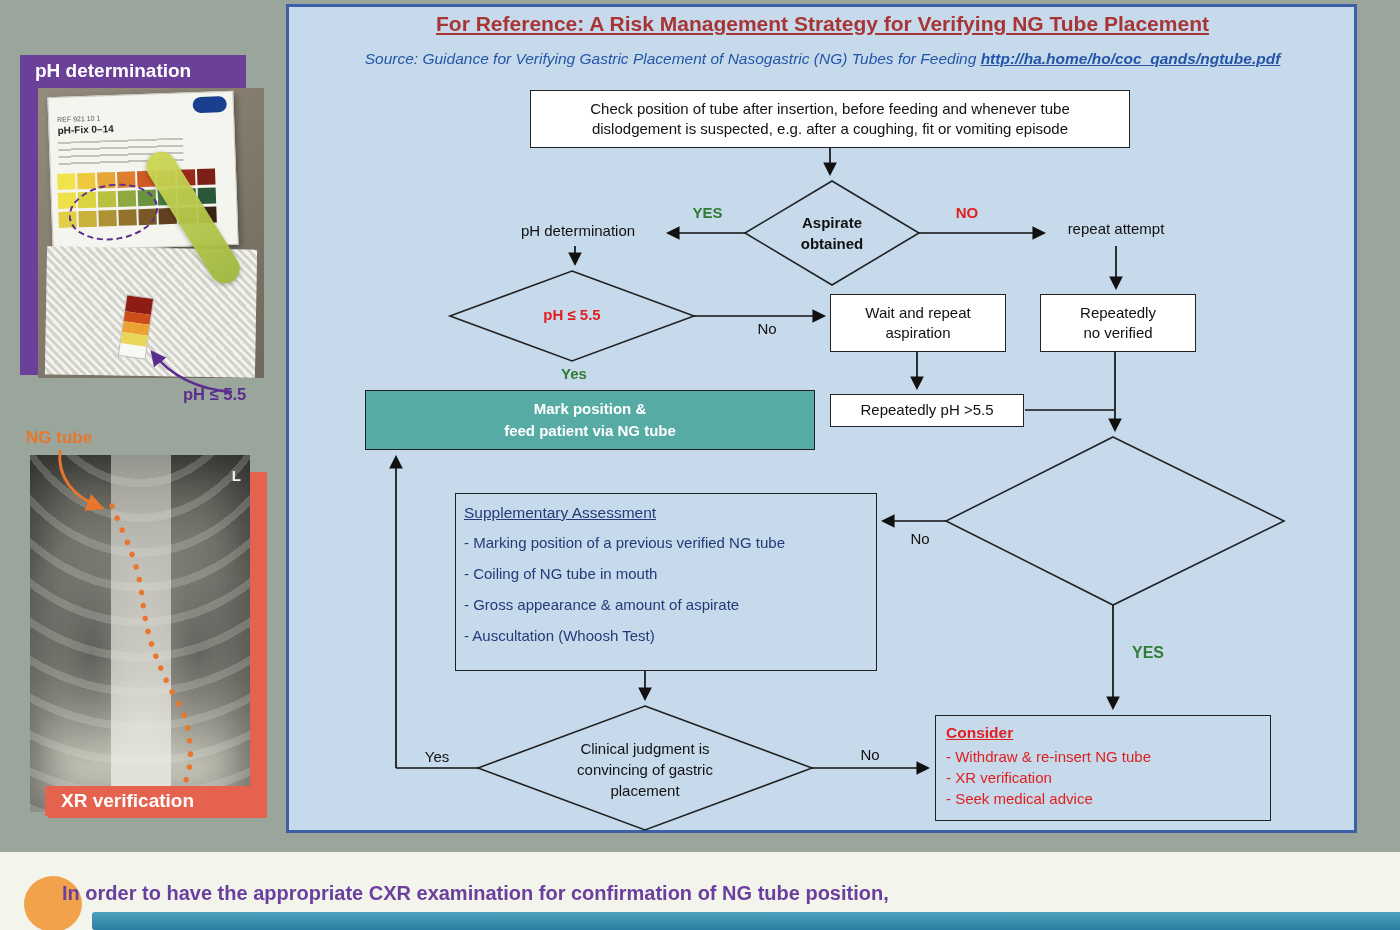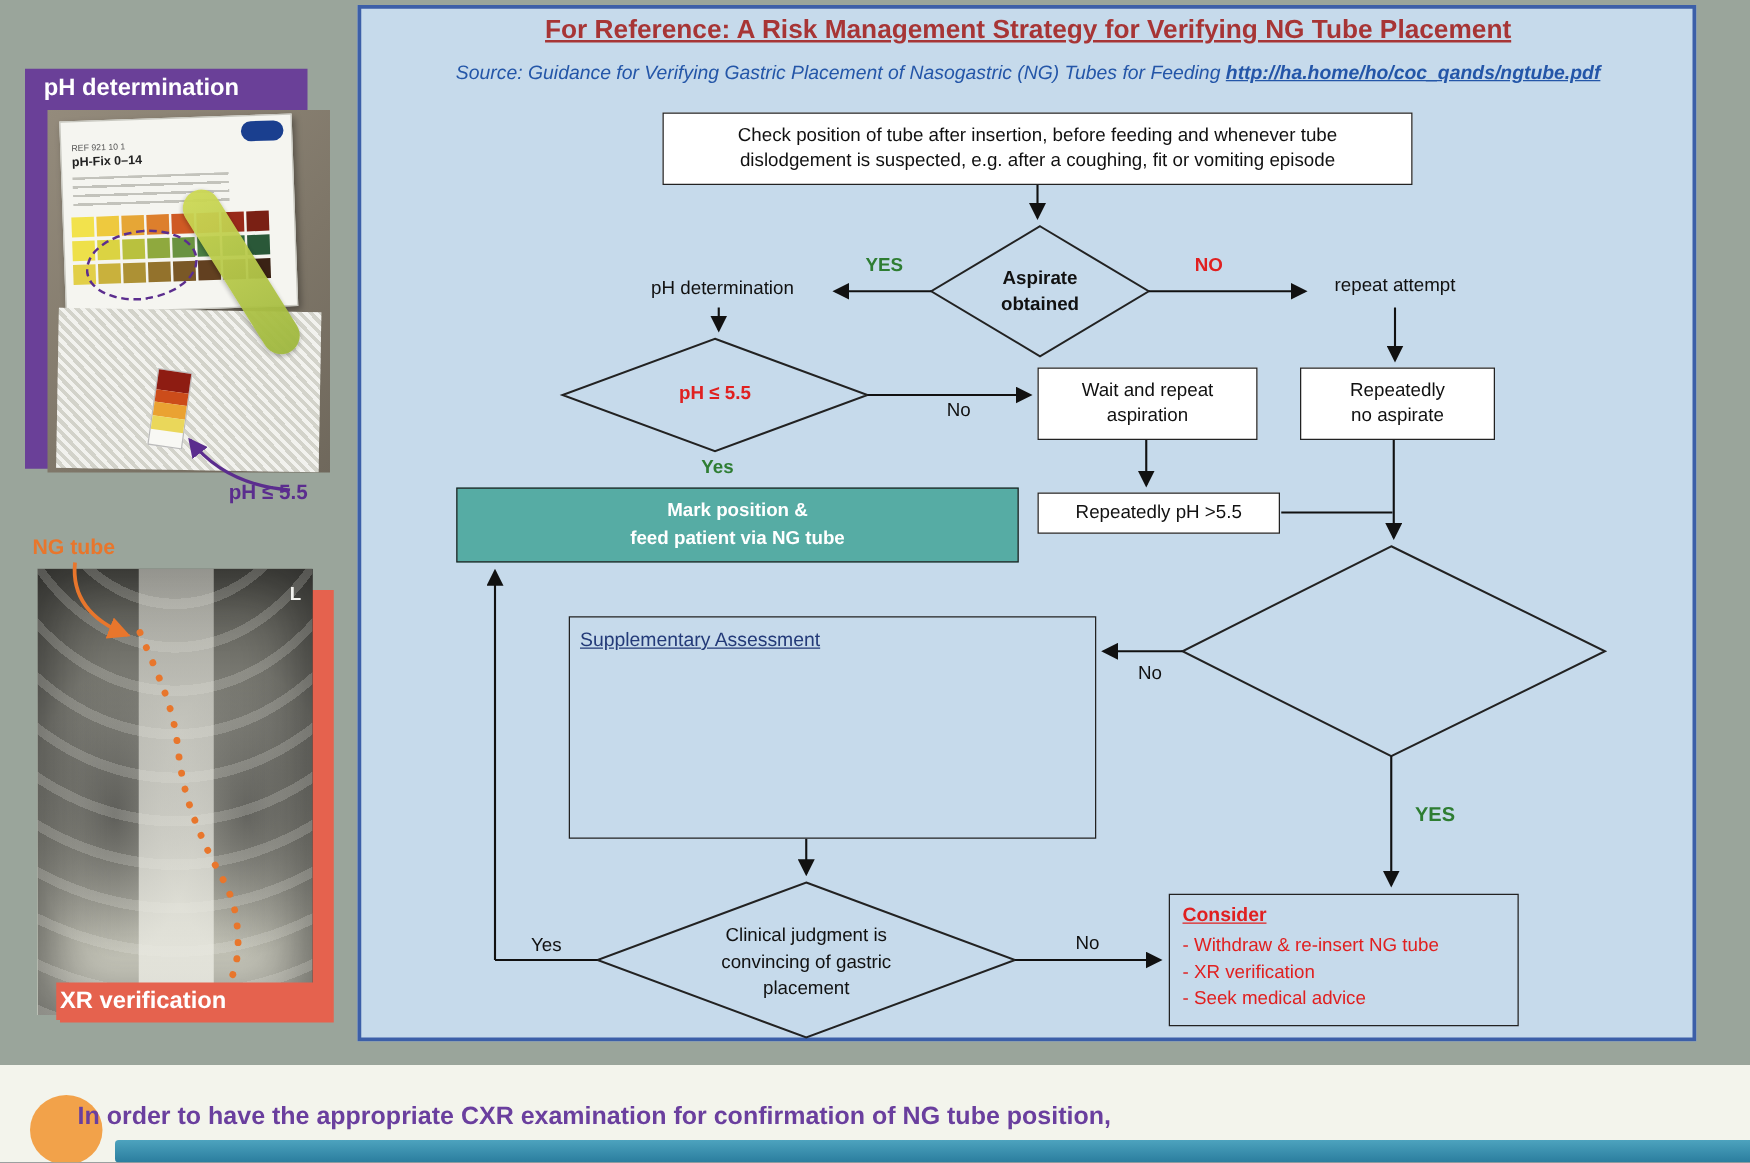--- a/index.html
+++ b/index.html
@@ -76,21 +76,21 @@
           radial-gradient(90px 160px at 28% 55%, rgba(35,35,35,.5), transparent 72%),
           radial-gradient(95px 160px at 76% 55%, rgba(35,35,35,.45), transparent 72%),
           linear-gradient(180deg,#55554f 0%,#8a8a82 35%,#a3a399 62%,#c2c2b6 85%,#d8d8cc 100%);
         box-shadow:inset 0 0 45px 12px rgba(15,15,15,.55);}
   .ribs{position:absolute;inset:0;opacity:.5;
         background:repeating-radial-gradient(140% 120% at 50% -42%,rgba(235,235,228,.4) 0 6px,transparent 6px 25px);}
   .mediastinum{position:absolute;left:37%;top:0;width:27%;height:100%;
         background:linear-gradient(180deg,rgba(222,222,214,.55),rgba(238,238,230,.8));}
   .xray-marker{position:absolute;right:9px;top:12px;color:#f2f2ee;font-weight:bold;font-size:15px;z-index:3;}
   .xr-header{position:absolute;left:45px;top:786px;width:220px;height:30px;background:#e5624e;z-index:6;
-        color:#fff;font-weight:bold;font-size:19px;display:flex;align-items:center;padding-left:3px;box-sizing:border-box;}
+        color:#fff;font-weight:bold;font-size:19px;display:flex;align-items:center;padding-left:16px;box-sizing:border-box;}
 
   
   .footer-strip{position:absolute;left:0;top:852px;width:1400px;height:78px;background:#f3f4ec;z-index:1;}
   .footer-circle{position:absolute;left:24px;top:876px;width:58px;height:56px;border-radius:50%;
         background:#f2a24a;z-index:2;}
   .footer-text{position:absolute;left:62px;top:882px;width:1335px;font-size:20px;font-weight:bold;
         color:#6a3f9e;z-index:3;}
   .footer-bar{position:absolute;left:92px;top:912px;width:1308px;height:18px;
         background:linear-gradient(180deg,#4da3be,#2a7d9e);z-index:2;border-radius:3px 0 0 3px;}
 </style>
@@ -224,42 +224,48 @@
   <div class="node lbl redlbl" style="left:492px;top:306px;width:160px;">pH  ≤ 5.5</div>
   <div class="node lbl" style="left:745px;top:320px;width:44px;">No</div>
 
   <div class="node box" style="left:830px;top:294px;width:176px;height:58px;">
     <div>Wait and repeat</div>
     <div>aspiration</div>
   </div>
 
   <div class="node box" style="left:1040px;top:294px;width:156px;height:58px;">
     <div>Repeatedly</div>
-    <div>no aspirate</div>
+    <div>no verified</div>
   </div>
 
   <div class="node lbl green" style="left:550px;top:365px;width:48px;">Yes</div>
 
   <div class="node teal-box" style="left:365px;top:390px;width:450px;height:60px;">
     <div>Mark position &amp;</div>
     <div>feed patient via NG tube</div>
   </div>
 
   <div class="node box" style="left:830px;top:394px;width:194px;height:33px;">Repeatedly pH &gt;5.5</div>
 
 
   <div class="node lbl" style="left:900px;top:530px;width:40px;">No</div>
 
   <div class="node open-box" style="left:455px;top:493px;width:422px;height:178px;">
     <span class="supp-title">Supplementary Assessment</span>
+    <ul class="supp-list">
+      <li>- Marking position of a previous verified NG tube</li>
+      <li>- Coiling of NG tube in mouth</li>
+      <li>- Gross appearance &amp; amount of aspirate</li>
+      <li>- Auscultation (Whoosh Test)</li>
+    </ul>
   </div>
 
   <div class="node lbl green" style="left:1118px;top:644px;width:60px;font-size:16px;">YES</div>
 
-  <div class="node open-box" style="left:935px;top:715px;width:280px;height:106px;">
+  <div class="node open-box" style="left:935px;top:715px;width:336px;height:106px;">
     <span class="consider-title">Consider</span>
     <ul class="consider-list">
       <li>- Withdraw &amp; re-insert NG tube</li>
       <li>- XR verification</li>
       <li>- Seek medical advice</li>
     </ul>
   </div>
 
   <div class="node dlabel" style="left:543px;top:728px;width:204px;height:82px;">Clinical judgment is convincing of gastric placement</div>
 

